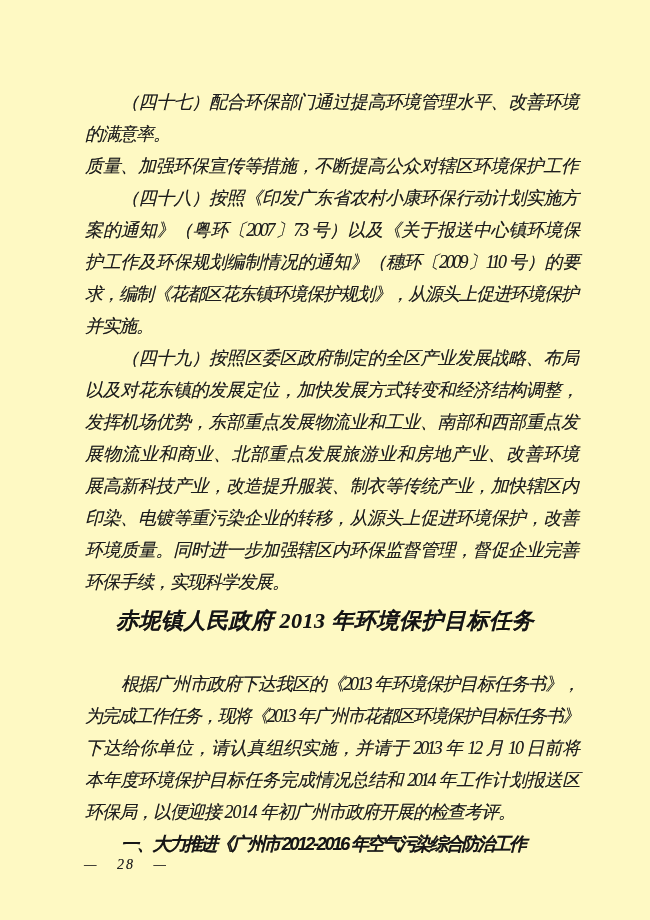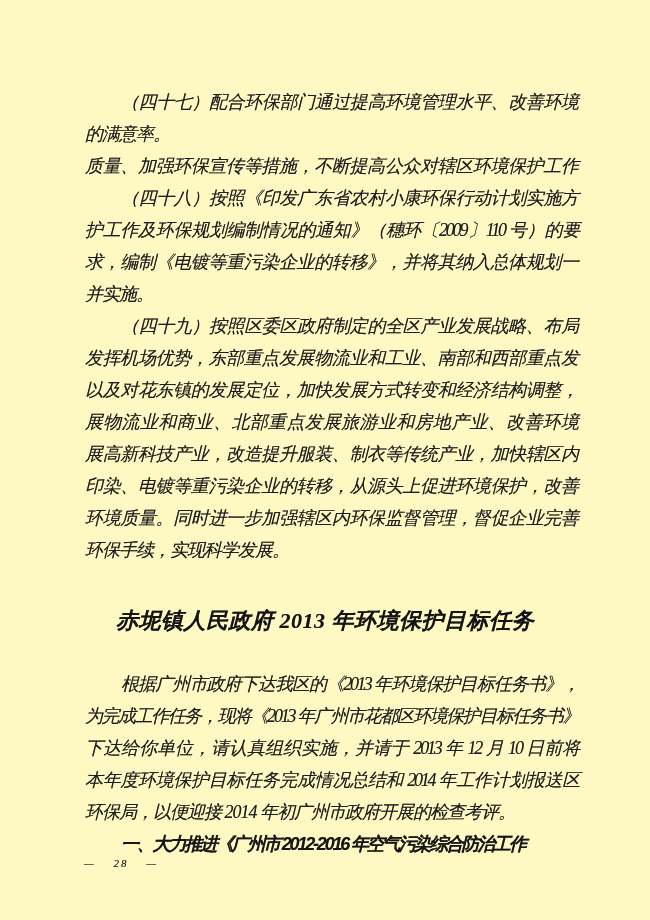--- a/index.html
+++ b/index.html
@@ -50,42 +50,43 @@
     font-size: 22px;
     line-height: 36px;
     font-weight: 700;
     letter-spacing: 0.5px;
     color: #141414;
   }
   .pagenum {
     position: absolute;
     left: 84px;
     top: 857px;
-    font-size: 11px;
+    font-size: 14px;
     letter-spacing: 2px;
     word-spacing: 13px;
     color: #222;
   }
 </style>
 </head>
 <body>
 
 <div class="page">
 
   <div class="text-block" id="body1">
     <div class="line indent">（四十七）配合环保部门通过提高环境管理水平、改善环境</div>
     <div class="line end">的满意率。</div>
     <div class="line">质量、加强环保宣传等措施，不断提高公众对辖区环境保护工作</div>
     <div class="line indent">（四十八）按照《印发广东省农村小康环保行动计划实施方</div>
+    <div class="line tight">案的通知》（粤环〔2007〕73 号）以及《关于报送中心镇环境保</div>
     <div class="line tight">护工作及环保规划编制情况的通知》（穗环〔2009〕110 号）的要</div>
-    <div class="line">求，编制《电镀等重污染企业的转移》，并将其纳入总体规划一</div>
+    <div class="line">求，编制《花都区花东镇环境保护规划》，从源头上促进环境保护</div>
     <div class="line end">并实施。</div>
     <div class="line indent">（四十九）按照区委区政府制定的全区产业发展战略、布局</div>
+    <div class="line">以及对花东镇的发展定位，加快发展方式转变和经济结构调整，</div>
     <div class="line">发挥机场优势，东部重点发展物流业和工业、南部和西部重点发</div>
-    <div class="line">以及对花东镇的发展定位，加快发展方式转变和经济结构调整，</div>
     <div class="line">展物流业和商业、北部重点发展旅游业和房地产业、改善环境</div>
     <div class="line">展高新科技产业，改造提升服装、制衣等传统产业，加快辖区内</div>
     <div class="line">印染、电镀等重污染企业的转移，从源头上促进环境保护，改善</div>
     <div class="line">环境质量。同时进一步加强辖区内环保监督管理，督促企业完善</div>
     <div class="line end">环保手续，实现科学发展。</div>
   </div>
 
   <div class="section-title">赤坭镇人民政府 2013 年环境保护目标任务</div>
 
   <div class="text-block" id="body2">

